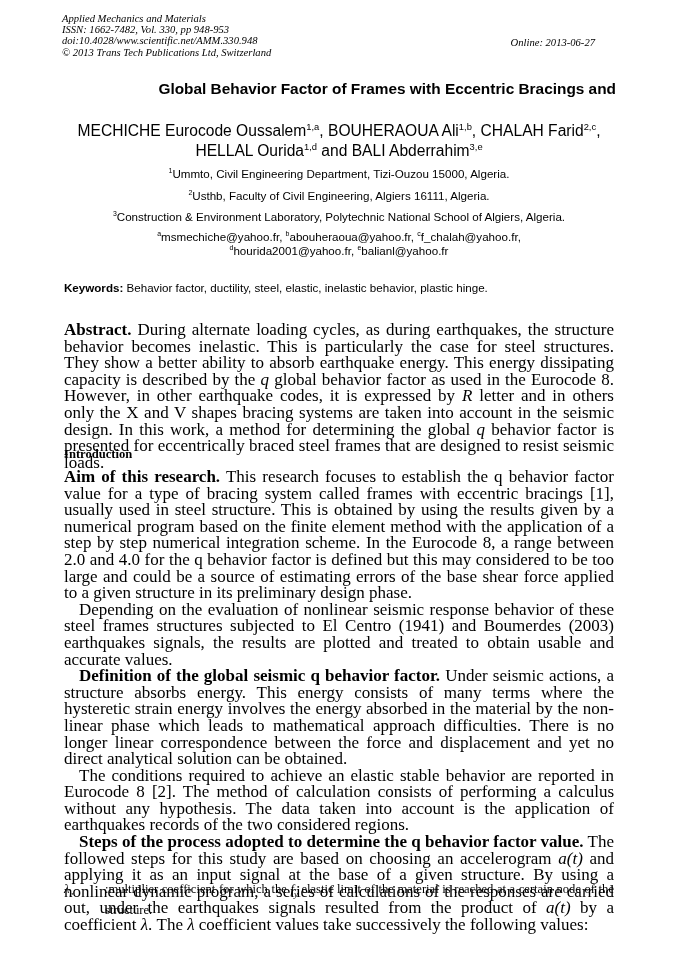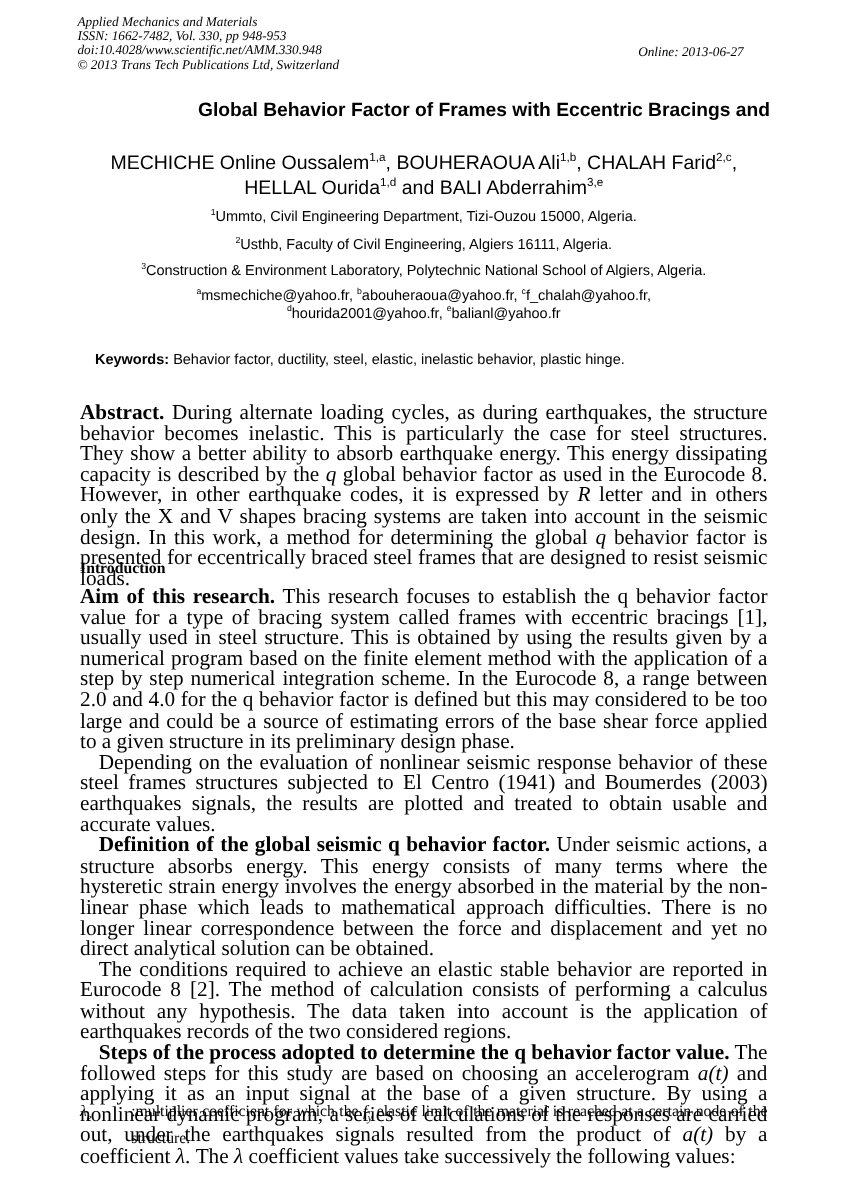--- a/index.html
+++ b/index.html
@@ -6,21 +6,21 @@
   body { width: 678px; height: 959px; position: relative; overflow: hidden; color: #000; }
   .page { position: absolute; left: 0; top: 0; width: 658px; height: 959px; }
   .hdr { position: absolute; left: 62px; top: 13px; font-family: "Liberation Serif", serif; font-style: italic; font-size: 10.6px; line-height: 11.2px; }
   .hdr-right { position: absolute; right: 63px; top: 13px; font-family: "Liberation Serif", serif; font-style: italic; font-size: 10.6px; line-height: 11.2px; margin-top: 24px; }
   .title { position: absolute; left: 62px; width: 554px; top: 79px; text-align: right; font-family: "Liberation Sans", sans-serif; font-weight: bold; font-size: 15.4px; line-height: 20px; }
   .authors { position: absolute; left: 55px; width: 568px; top: 121px; text-align: center; font-family: "Liberation Sans", sans-serif; font-size: 15.6px; line-height: 20px; }
   .authors sup, .aff sup, .emails sup { font-size: 60%; line-height: 0; vertical-align: super; margin-top: 14px; }
   .aff { position: absolute; left: 55px; width: 568px; text-align: center; font-family: "Liberation Sans", sans-serif; font-size: 11.6px; line-height: 14px; }
   .emails { position: absolute; left: 55px; width: 568px; top: 230px; text-align: center; font-family: "Liberation Sans", sans-serif; font-size: 11.6px; line-height: 14px; }
   .keywords { position: absolute; left: 64px; top: 281px; font-family: "Liberation Sans", sans-serif; font-size: 11.6px; line-height: 14px; }
-  .keywords b { font-weight: bold; margin-left: 12px; }
+  .keywords b { font-weight: bold; }
   .body-text { position: absolute; left: 64px; width: 550px; font-family: Liberation Serif, serif; font-size: 17px; line-height: 16.6px; text-align: justify; }
   .body-text b { font-weight: bold; }
   .indent { text-indent: 15px; }
   .sec-head { position: absolute; left: 64px; top: 446px; font-family: "Liberation Serif", serif; font-weight: bold; font-size: 12.6px; line-height: 16px; }
   .lam-row { position: absolute; left: 64px; width: 550px; top: 881px; font-family: "Liberation Serif", serif; font-size: 12.6px; line-height: 16.6px; }
   .lam-sym { position: absolute; left: 0; top: 0; font-style: italic; }
   .lam-sym sub { font-size: 70%; }
   .lam-desc { margin-left: 41px; text-align: justify; }
   i { font-style: italic; }
 </style>
@@ -35,21 +35,21 @@
     <div>doi:10.4028/www.scientific.net/AMM.330.948</div>
     <div>© 2013 Trans Tech Publications Ltd, Switzerland</div>
   </div>
   <div class="hdr-right">Online: 2013-06-27</div>
 
   <div class="title">
     <div>Global Behavior Factor of Frames with Eccentric Bracings and</div>
   </div>
 
   <div class="authors">
-    <span>MECHICHE Online Oussalem</span><sup>1,a</sup><span>, </span><span>BOUHERAOUA Ali</span><sup>1,b</sup><span>, </span><span>CHALAH Farid</span><sup>2,c</sup><span>,</span><br>
+    <span>MECHICHE Eurocode Oussalem</span><sup>1,a</sup><span>, </span><span>BOUHERAOUA Ali</span><sup>1,b</sup><span>, </span><span>CHALAH Farid</span><sup>2,c</sup><span>,</span><br>
     <span>HELLAL Ourida</span><sup>1,d</sup><span> and </span><span>BALI Abderrahim</span><sup>3,e</sup>
   </div>
 
   <div class="aff" style="top:167px;"><sup>1</sup><span>Ummto, Civil Engineering Department, Tizi-Ouzou 15000, Algeria.</span></div>
   <div class="aff" style="top:189px;"><sup>2</sup><span>Usthb, Faculty of Civil Engineering, Algiers 16111, Algeria.</span></div>
   <div class="aff" style="top:210px;"><sup>3</sup><span>Construction &amp; Environment Laboratory, Polytechnic National School of Algiers, Algeria.</span></div>
 
   <div class="emails">
     <sup>a</sup><span>msmechiche@yahoo.fr</span><span>, </span><sup>b</sup><span>abouheraoua@yahoo.fr</span><span>, </span><sup>c</sup><span>f_chalah@yahoo.fr</span><span>,</span><br>
     <sup>d</sup><span>hourida2001@yahoo.fr</span><span>, </span><sup>e</sup><span>balianl@yahoo.fr</span>

